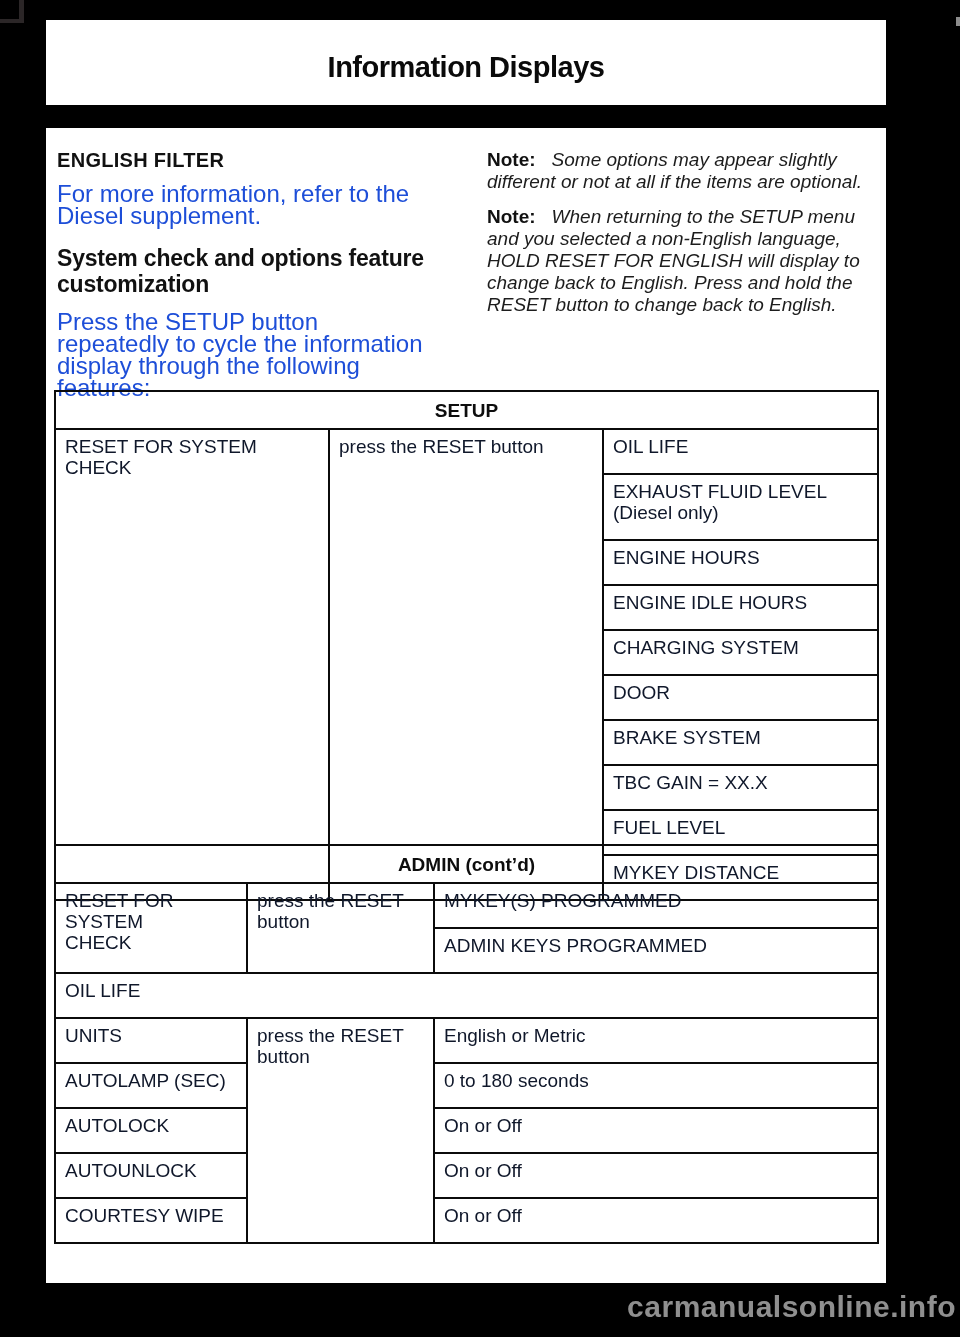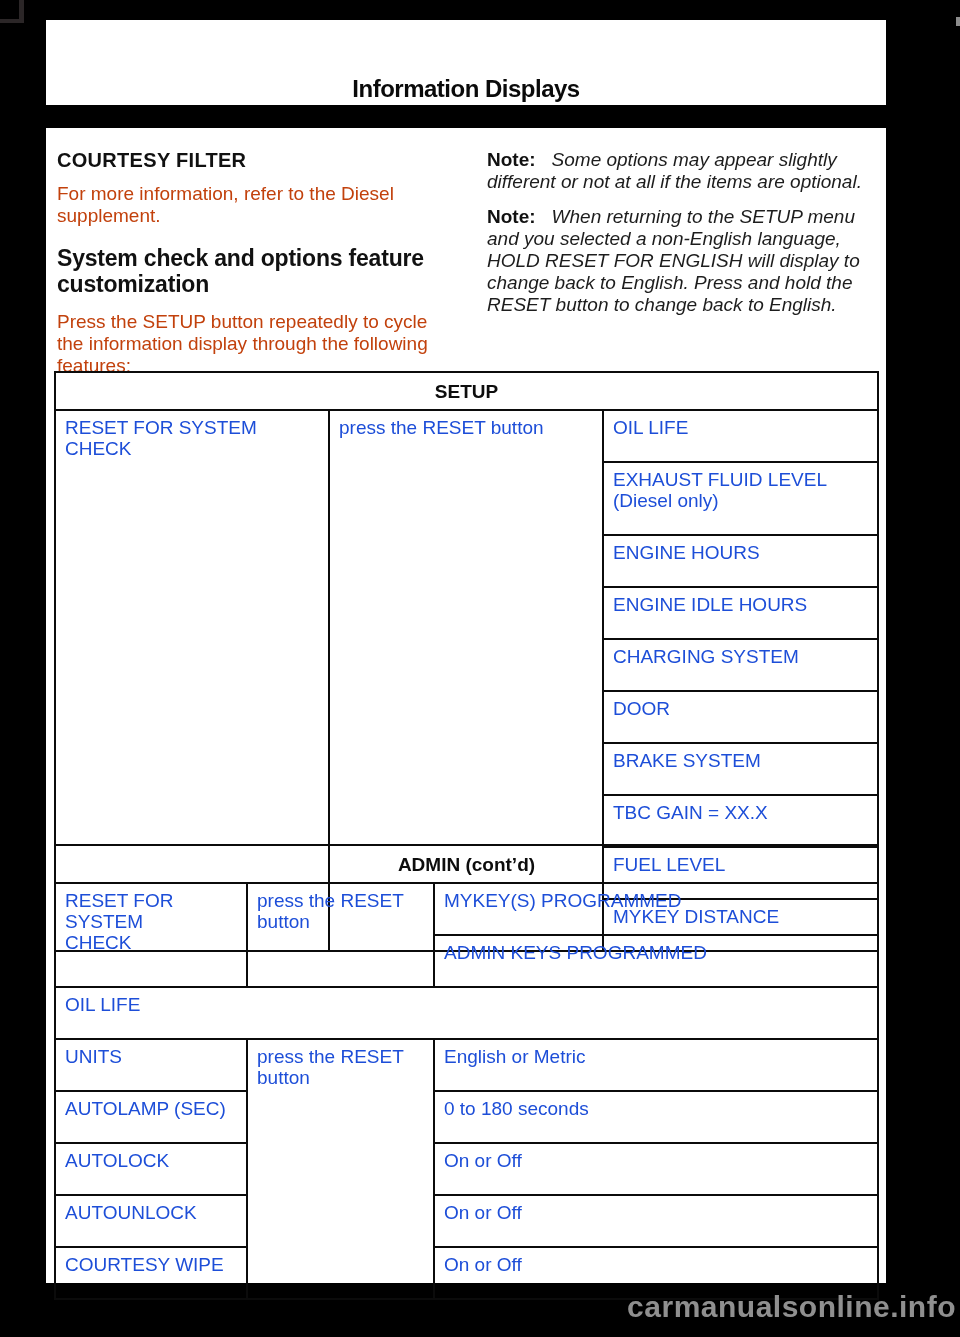--- a/index.html
+++ b/index.html
@@ -21,68 +21,68 @@
   .edge-speck{
     position:absolute;right:0;top:17px;width:4px;height:9px;background:#8c8c8c;
   }
   
   .header-band{
     position:absolute;left:46px;top:20px;width:840px;height:85px;
     background:#fff;
     display:flex;align-items:flex-end;justify-content:center;
   }
   .header-title{
-    font-size:24px;font-weight:bold;letter-spacing:-0.5px;
-    color:#0a0a0a;padding-bottom:4px;line-height:1;
+    font-size:29px;font-weight:bold;letter-spacing:-0.5px;
+    color:#0a0a0a;padding-bottom:23px;line-height:1;
   }
   
   .main-band{
     position:absolute;left:46px;top:128px;width:840px;height:1155px;
     background:#fff;
   }
   .intro{
     position:absolute;left:11px;top:21px;width:818px;
     display:grid;grid-template-columns:378px 388px;column-gap:52px;
   }
   .h-small{
     font-size:20px;font-weight:bold;letter-spacing:0.3px;
     margin:0 0 12px 0;line-height:1.1;color:#111;
   }
   .h-large{
     font-size:23px;font-weight:bold;letter-spacing:-0.2px;
     margin:18px 0 14px 0;line-height:1.13;color:#111;
   }
   .body-p{
-    font-size:19px;line-height:22px;margin:0 0 10px 0;color:#c2410c;
+    font-size:24px;line-height:22px;margin:0 0 10px 0;color:#1d4ed8;
   }
   .note{
     font-size:19px;line-height:22px;margin:0 0 13px 0;color:#1d1d1d;
   }
   .note b{margin-right:16px;font-style:normal;color:#111;}
   .note i{font-style:italic;margin-top:17px;}
   
   table.manual{
     border-collapse:collapse;table-layout:fixed;
     position:absolute;left:8px;width:823px;
     font-size:19px;
   }
   table.manual th, table.manual td{
     border:2px solid #0b0b0b;
     vertical-align:top;
     line-height:21px;
-    padding:6px 8px 23px 9px;
+    padding:6px 8px 16px 9px;
     text-align:left;
-    color:#1d4ed8;
+    color:#0f172a;
     overflow:hidden;
   }
   table.manual th{
     text-align:center;font-weight:bold;color:#0d0d0d;
     padding:8px 8px 7px 8px;
   }
-  .t1{top:243px;border-radius:29px;}
+  .t1{top:262px;border-radius:29px;}
   .t2{top:716px;}
   .wrap-narrow{display:inline-block;max-width:225px;}
   .wrap-tight{display:inline-block;max-width:135px;}
   .page-num{
     position:absolute;top:1088px;left:0;width:100%;
     text-align:center;font-size:21px;color:#222;
   }
   .watermark{
     position:absolute;right:4px;top:1290px;
     font-size:30px;color:#8f8f8f;letter-spacing:0.5px;
@@ -96,21 +96,21 @@
 <div class="edge-speck"></div>
 
 <div class="header-band">
   <div class="header-title">Information Displays</div>
 </div>
 
 <div class="main-band">
 
   <div class="intro">
     <div>
-      <h3 class="h-small">COURTESY FILTER</h3>
+      <h3 class="h-small">ENGLISH FILTER</h3>
       <p class="body-p">For more information, refer to the Diesel supplement.</p>
       <h2 class="h-large">System check and options feature customization</h2>
       <p class="body-p">Press the SETUP button repeatedly to cycle the information display through the following features:</p>
     </div>
     <div>
       <p class="note"><b>Note:</b><i>Some options may appear slightly different or not at all if the items are optional.</i></p>
       <p class="note"><b>Note:</b><i>When returning to the SETUP menu and you selected a non-English language, HOLD RESET FOR ENGLISH will display to change back to English. Press and hold the RESET button to change back to English.</i></p>
     </div>
   </div>
 

